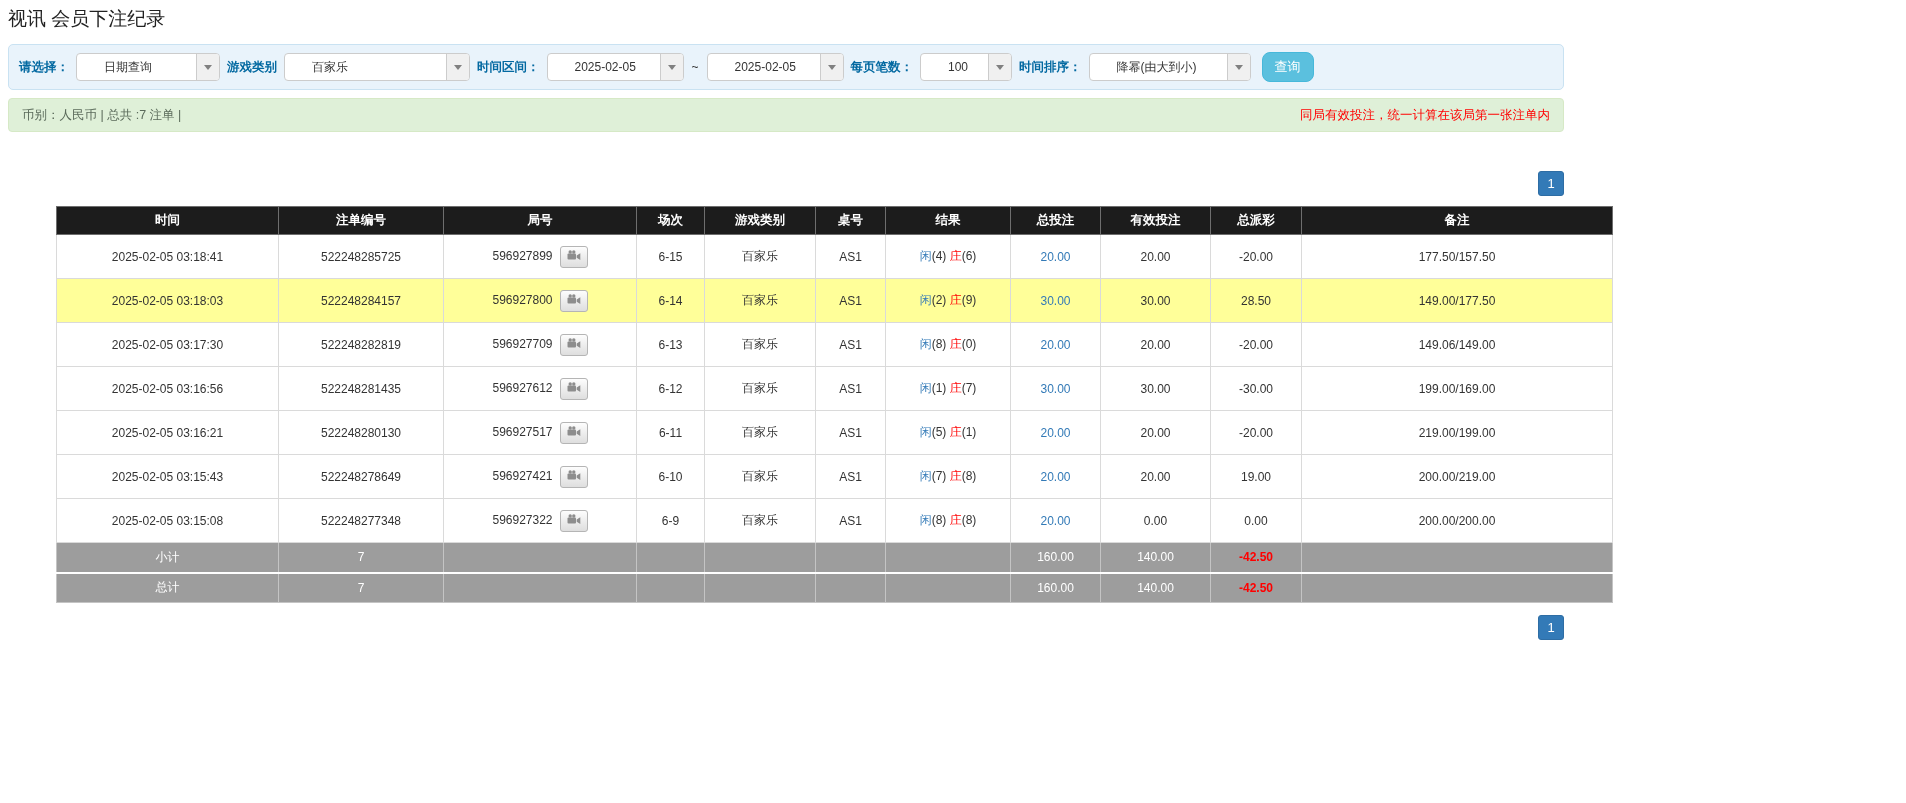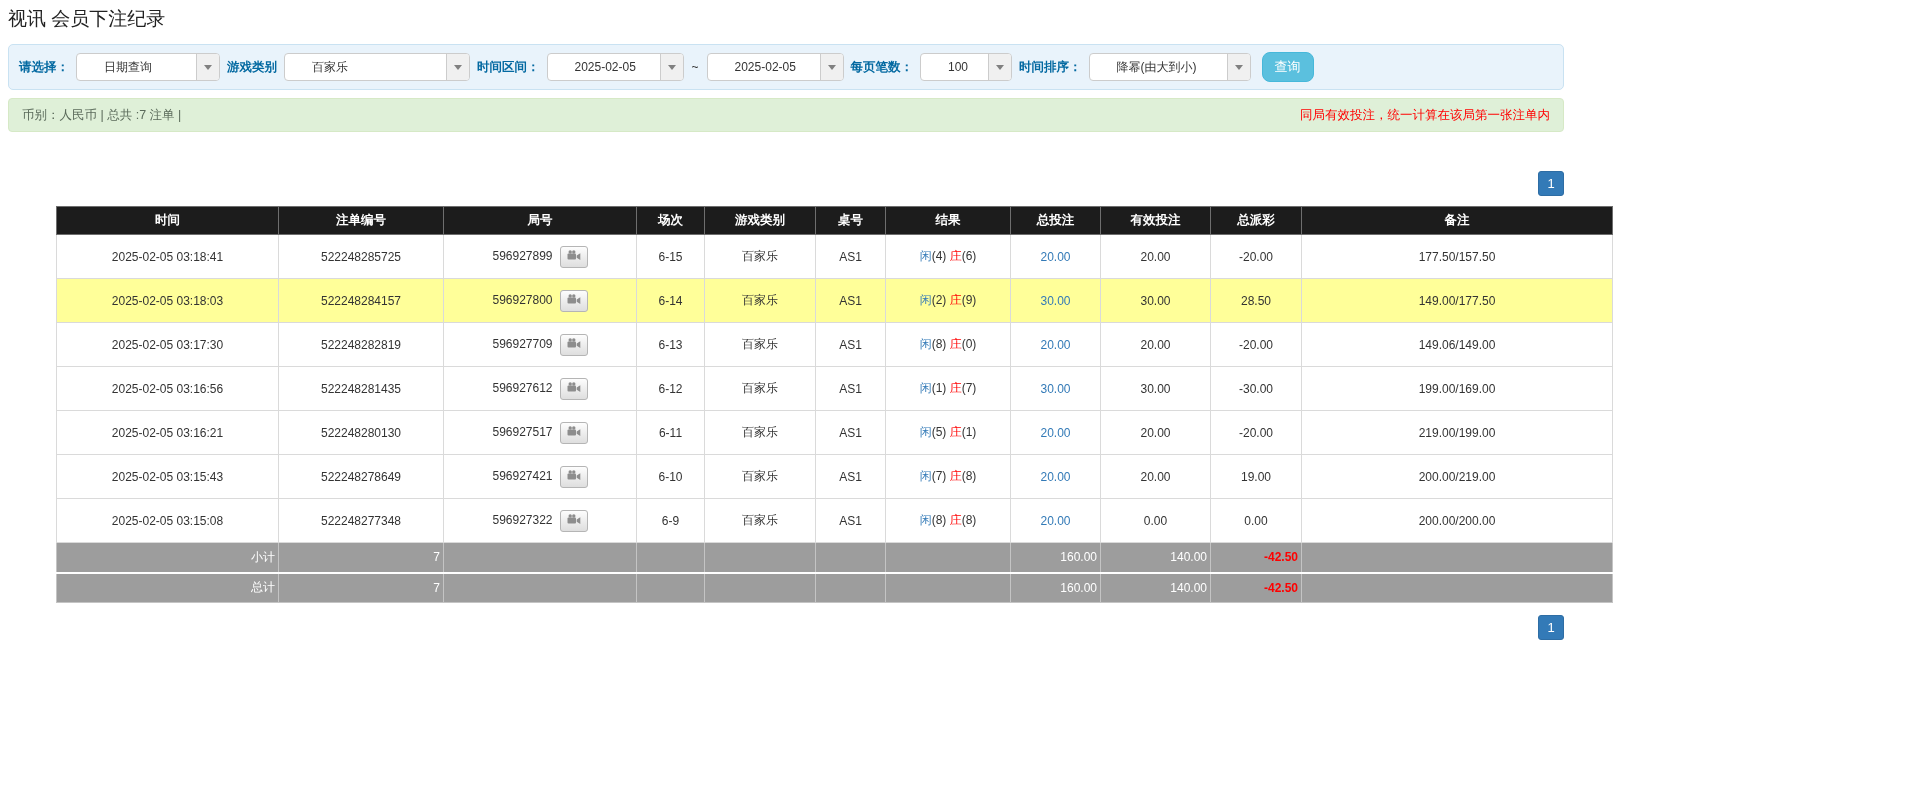--- a/index.html
+++ b/index.html
@@ -62,21 +62,21 @@
   .blue { color: #337ab7; }
   .red { color: #ff0000; }
   .bet-link { color: #337ab7; cursor: pointer; }
   .video-btn {
     display: inline-flex; align-items: center; justify-content: center;
     width: 28px; height: 22px; margin-left: 7px; vertical-align: middle;
     background: linear-gradient(#fdfdfd, #dedede); border: 1px solid #b5b5b5; border-radius: 3px; cursor: pointer;
   }
   tbody.summary td {
     background: #9d9d9d; color: #fff; border: 1px solid #c4c4c4;
-    height: 30px; text-align: right; padding: 0 3px;
+    height: 30px; text-align: center; padding: 0 3px;
   }
   tbody.summary tr.total-row td { border-top: 2px solid #fff; }
   tbody.summary td.red { color: #ff0000; font-weight: bold; }
 
   
   col.c0 { width: 222px; } col.c1 { width: 165px; } col.c2 { width: 193px; }
   col.c3 { width: 68px; }  col.c4 { width: 111px; } col.c5 { width: 70px; }
   col.c6 { width: 125px; } col.c7 { width: 90px; }  col.c8 { width: 110px; }
   col.c9 { width: 91px; }  col.c10 { width: 311px; }
 </style>

